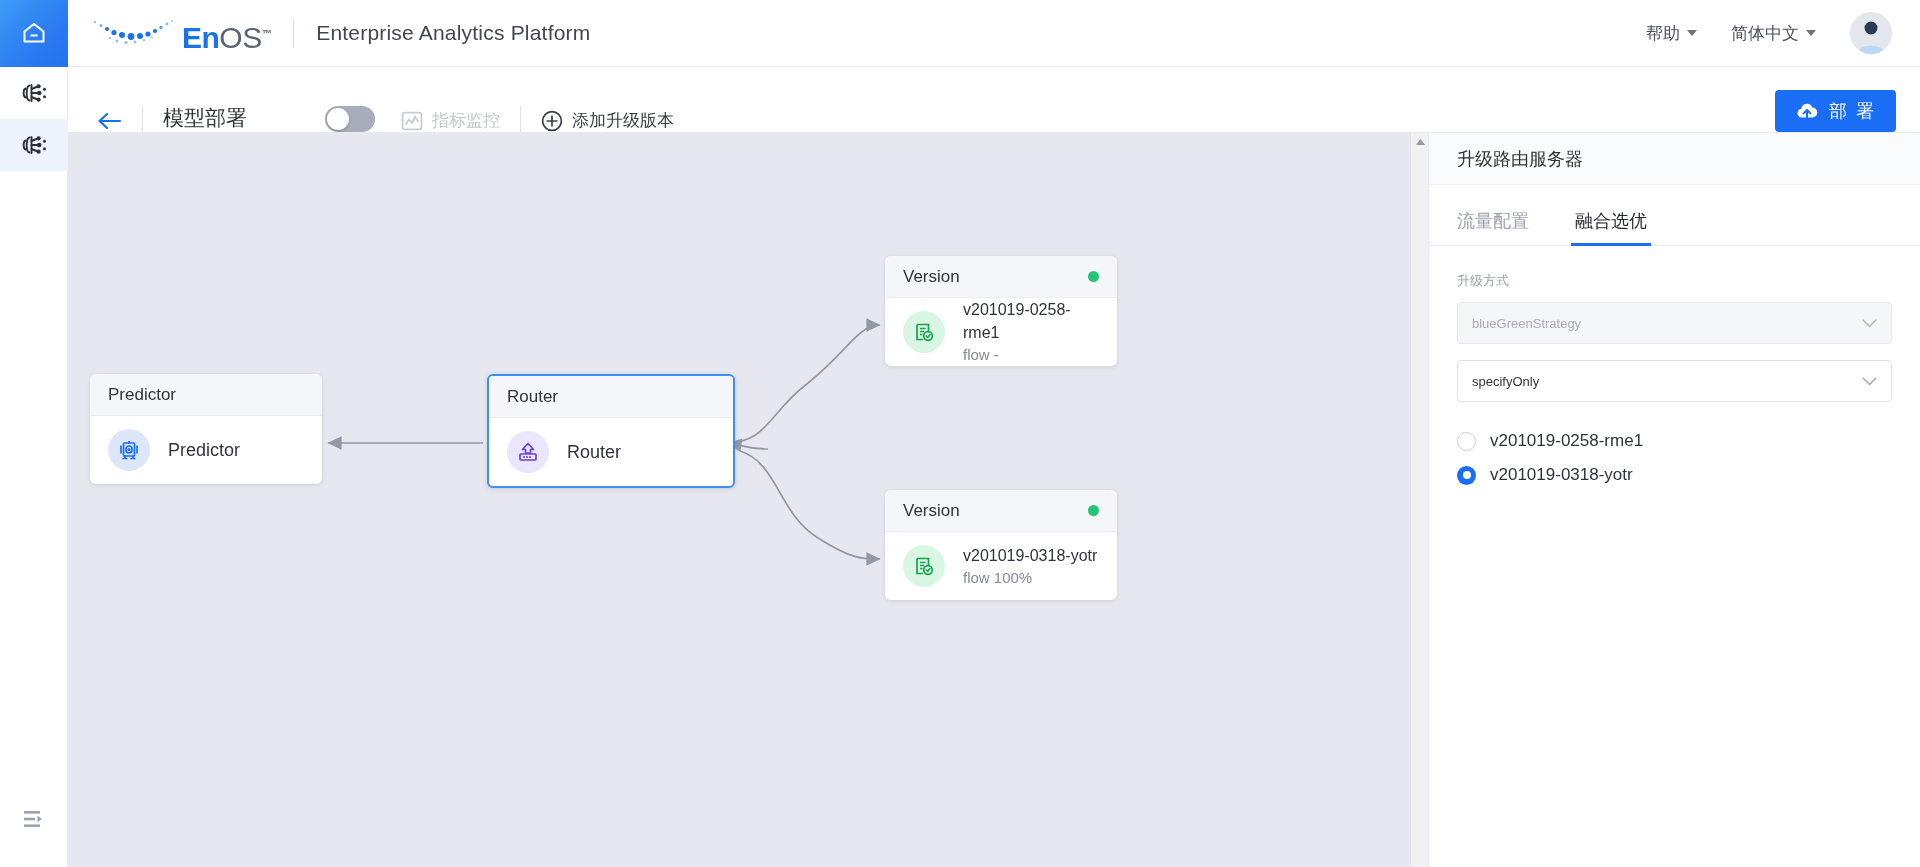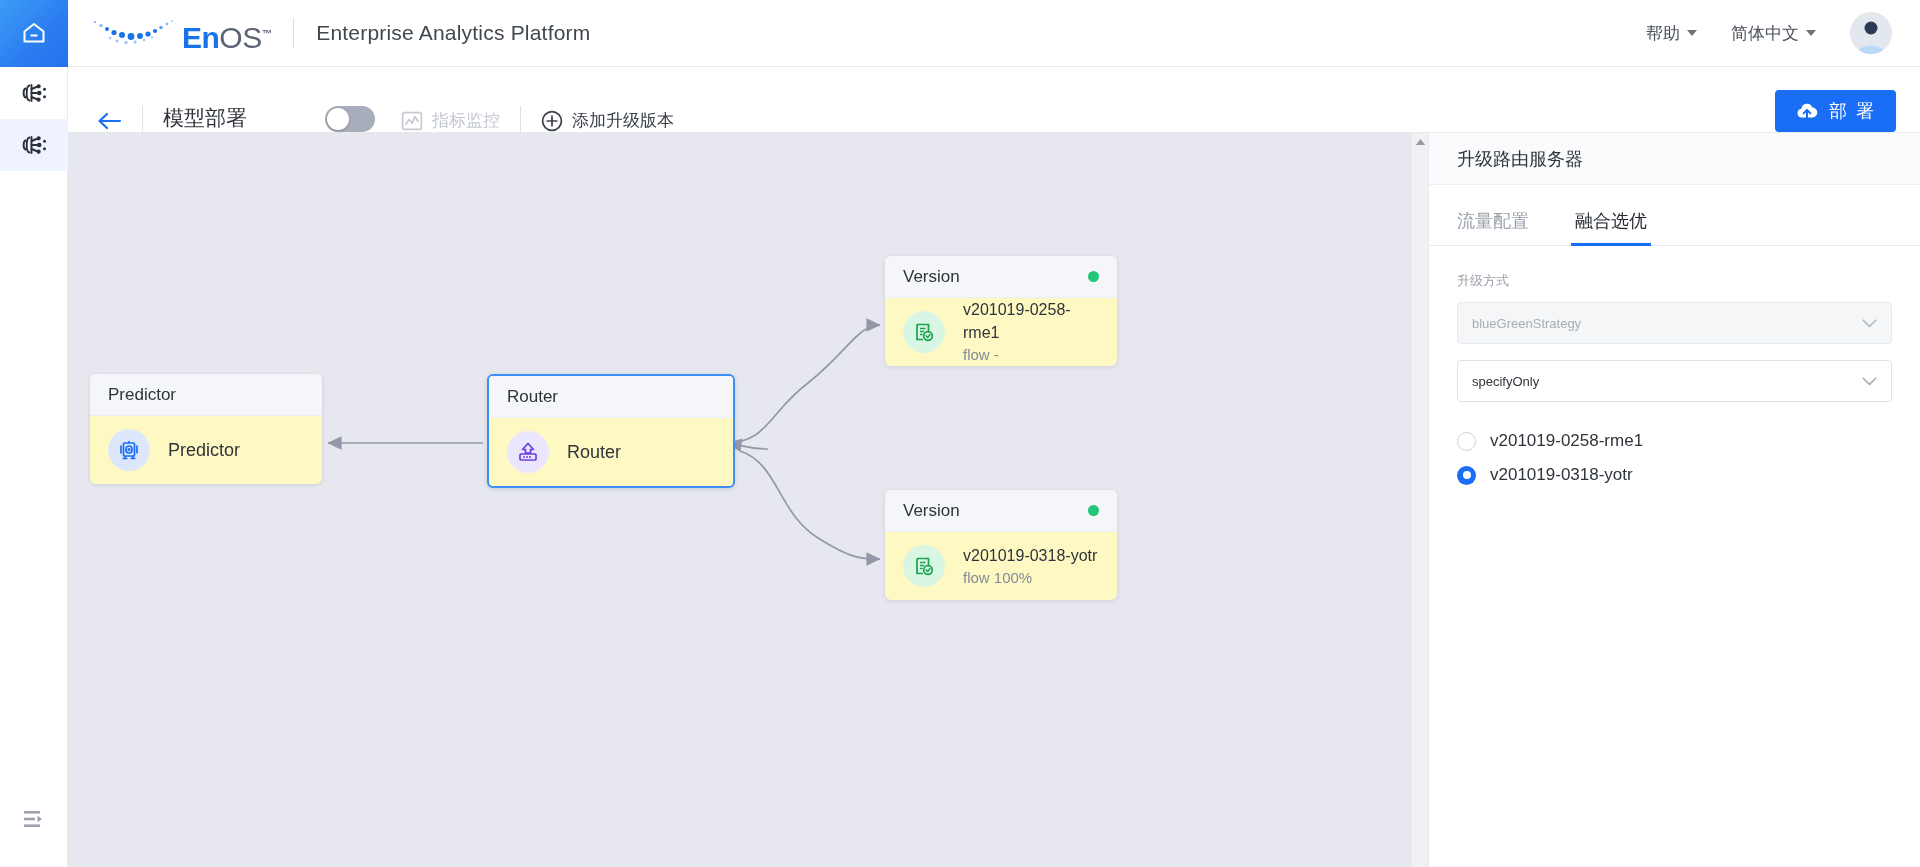--- a/index.html
+++ b/index.html
@@ -93,21 +93,21 @@
   }
 
   
   .canvas {
     position: absolute; left: 68px; top: 133px; width: 1360px; height: 734px;
     background: #e7e8ef; overflow: hidden;
   }
   .edges { position: absolute; left: 0; top: 0; width: 1360px; height: 734px; }
 
   .node {
-    position: absolute; background: #fef9c3; border-radius: 6px;
+    position: absolute; background: #ffffff; border-radius: 6px;
     box-shadow: 0 1px 4px rgba(40,48,70,.14); overflow: hidden;
   }
   .node.selected { border: 2px solid #3d8ef7; box-shadow: 0 1px 5px rgba(40,48,70,.16); }
   .node-head {
     height: 42px; background: #f5f6fa; border-bottom: 1px solid #ecedf2;
     display: flex; align-items: center; padding: 0 18px; font-size: 17px;
     color: #2f343b;
   }
   .status-dot {
     margin-left: auto; width: 11px; height: 11px; border-radius: 50%;

